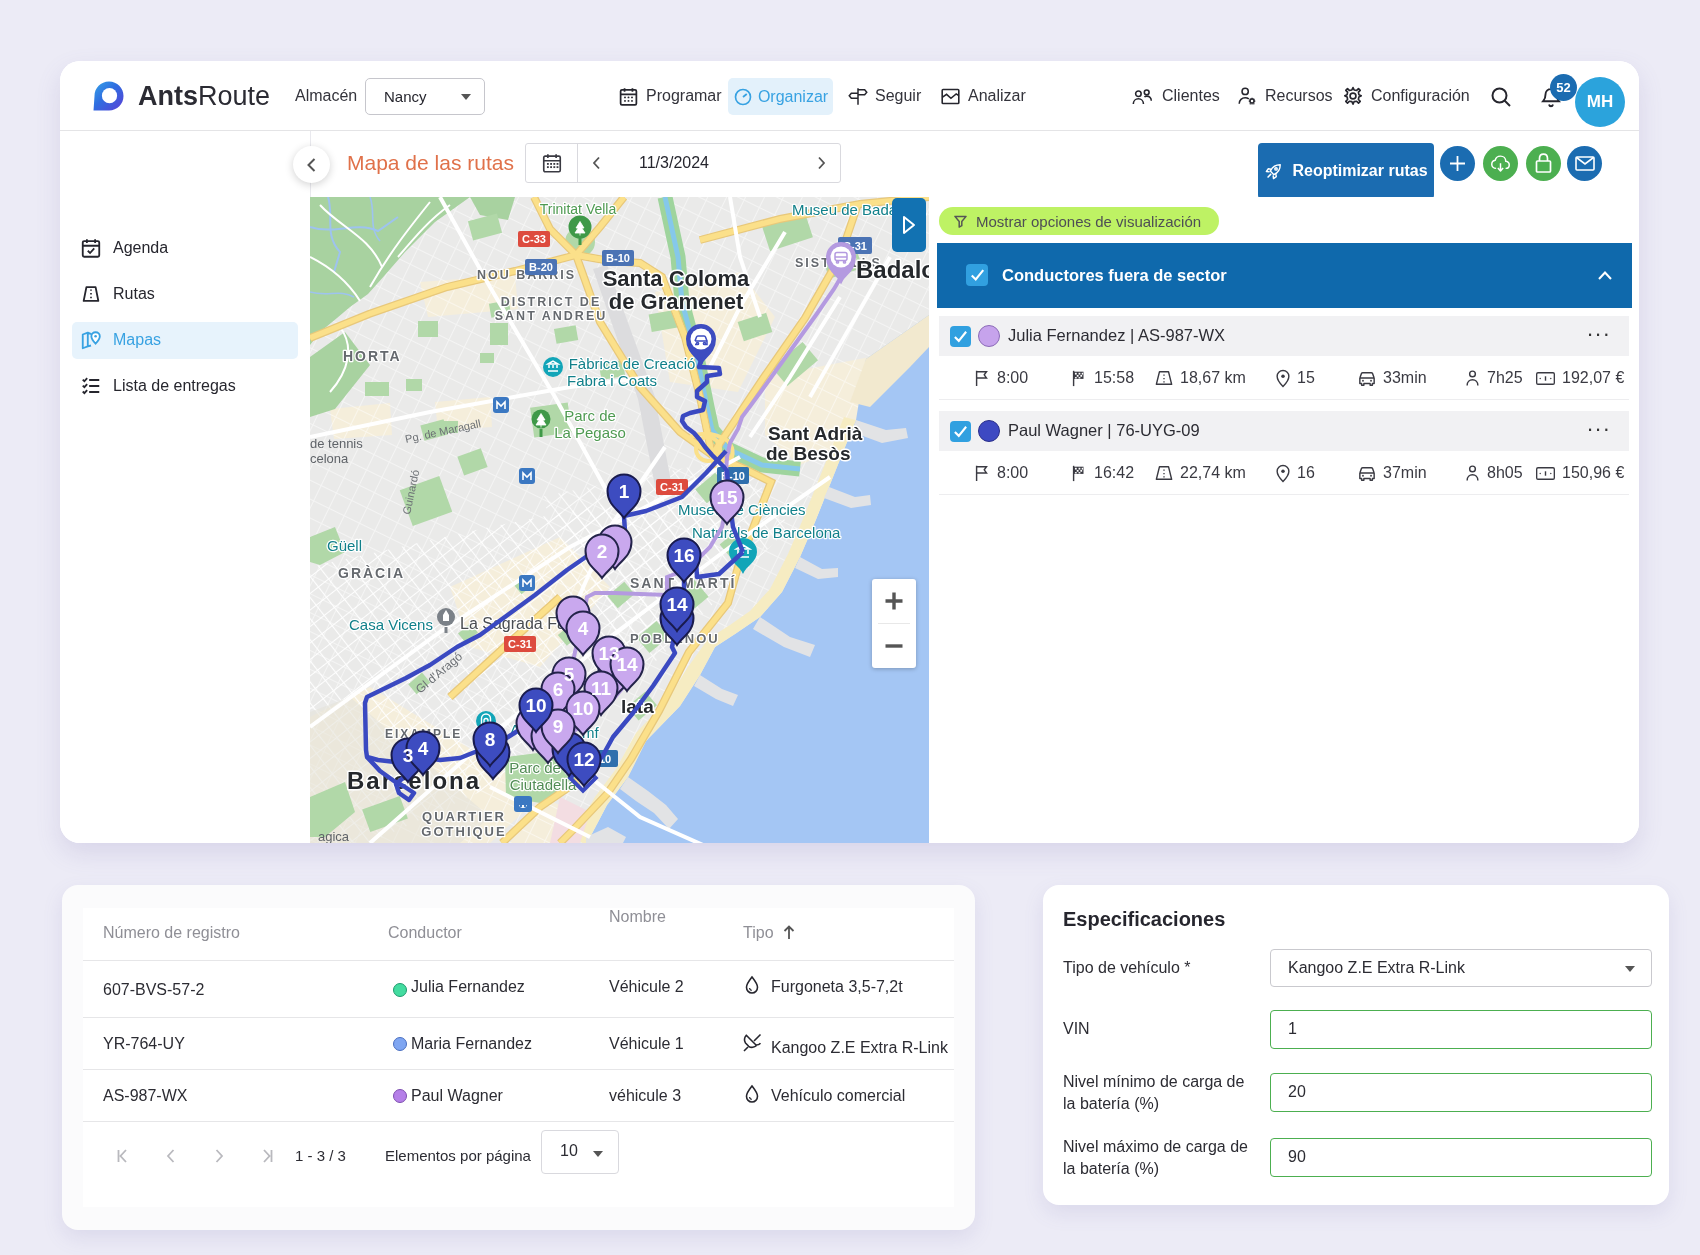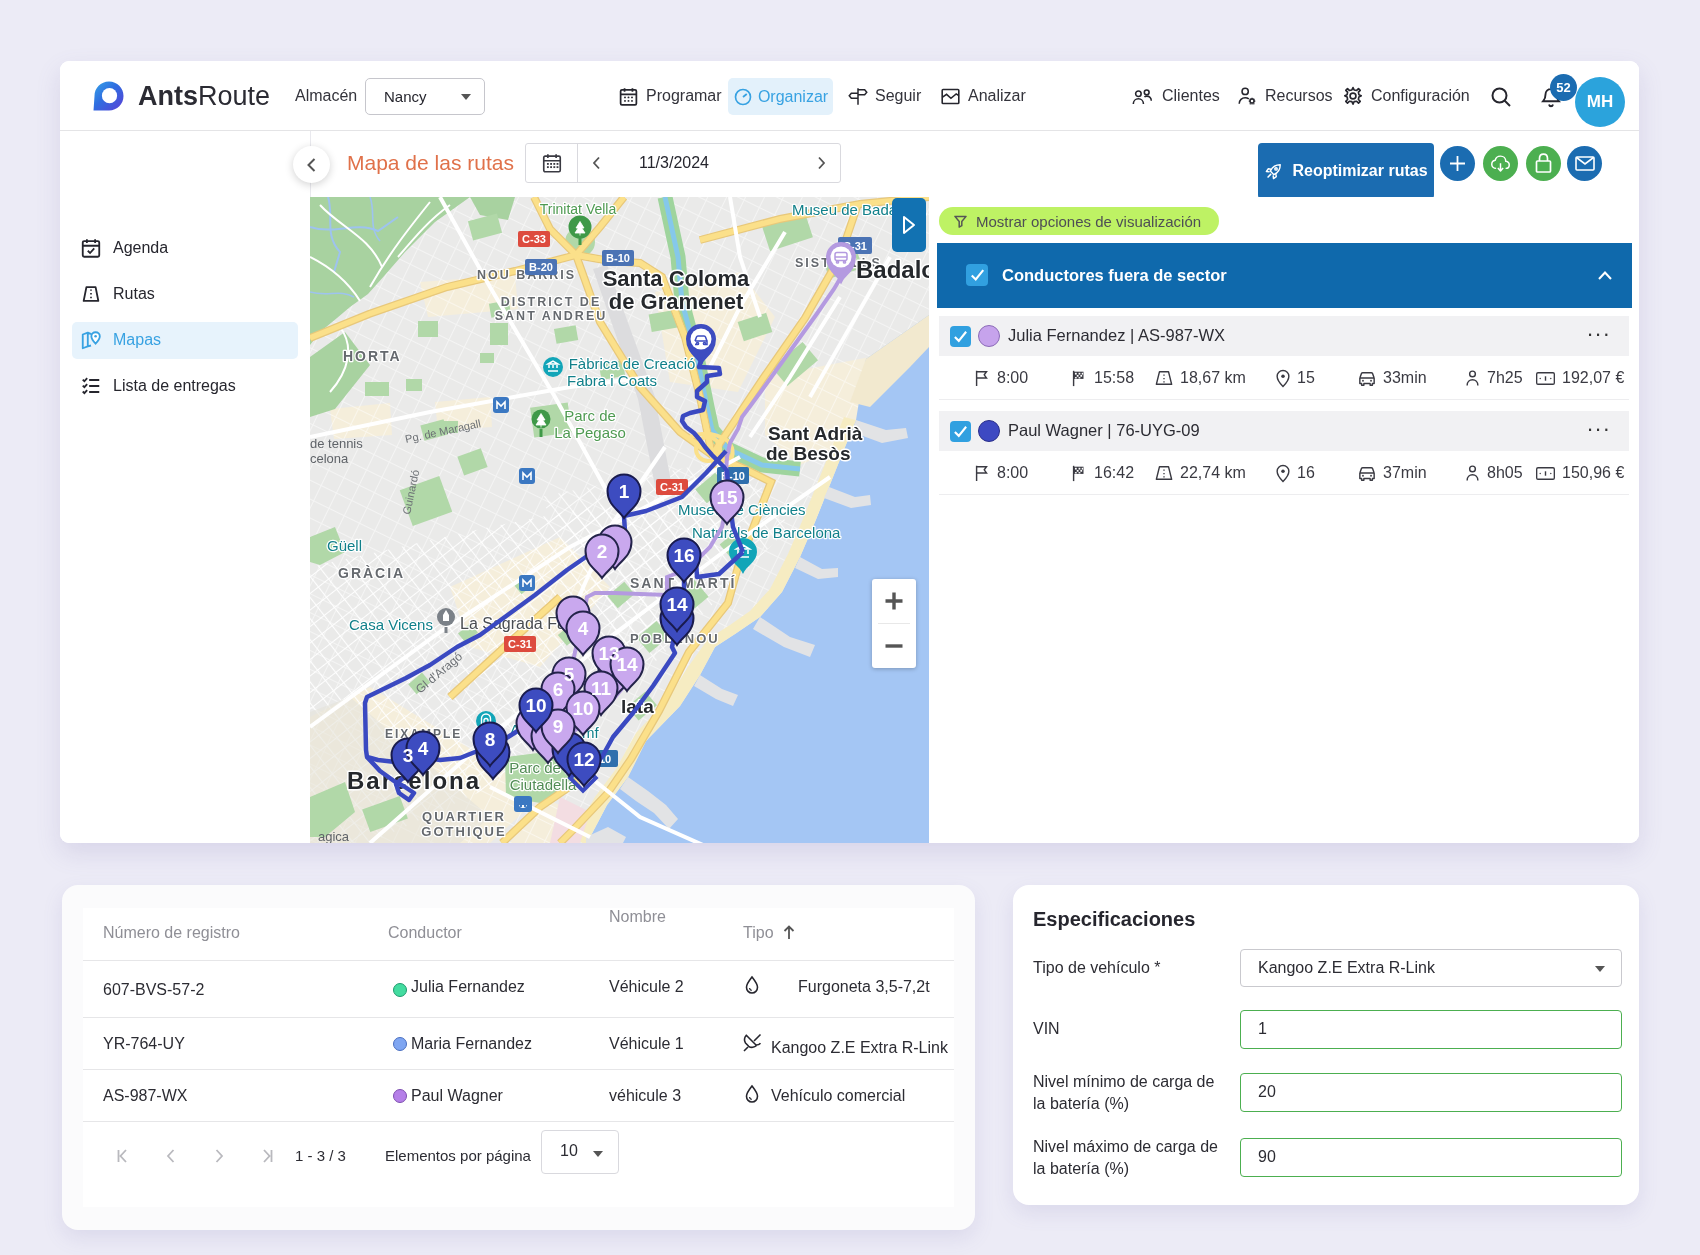--- a/index.html
+++ b/index.html
@@ -1,19 +1,19 @@
 <!DOCTYPE html>
 <html><head>
 <meta charset="utf-8">
 <style>
   * { margin:0; padding:0; box-sizing:border-box; }
   html,body { width:1700px; height:1255px; overflow:hidden; }
   body { background:#ecebf6; font-family:"Liberation Sans", sans-serif; position:relative; }
   .abs { position:absolute; }
-  .main-card { left:60px; top:61px; width:1579px; height:782px; background:#fff; border-radius:9px; box-shadow:0 10px 24px rgba(110,100,170,0.16); overflow:hidden; }
+  .main-card { left:60px; top:61px; width:1579px; height:782px; background:#fff; border-radius:20px; box-shadow:0 10px 24px rgba(110,100,170,0.16); overflow:hidden; }
   .navbar { position:absolute; left:0; top:0; width:100%; height:70px; border-bottom:1px solid #e4e4e6; background:#fff; z-index:5; }
   .navitem { position:absolute; top:0; height:70px; display:flex; align-items:center; gap:7px; color:#33333b; font-size:16px; font-weight:500; }
   .toolbar-heading { color:#e0714a; font-size:21px; font-weight:500; }
   .leftnav-item { position:absolute; left:20px; display:flex; align-items:center; gap:11px; color:#26262e; font-size:16px; font-weight:500; height:36px; }
   .bottom-card { background:#fbfbfc; border-radius:16px; box-shadow:0 8px 20px rgba(110,100,170,0.13); }
   .stat { position:absolute; top:0; height:44px; white-space:nowrap; display:flex; align-items:center; gap:6px; }
   .stat span { font-size:16px; color:#3a3a42; }
   .th { position:absolute; top:0; font-size:16px; color:#8f8f96; }
   .td { position:absolute; font-size:16px; color:#2c2c33; }
 </style>
@@ -795,21 +795,21 @@
 
     <div class="abs" style="left:0;top:53px;width:871px;height:57px;border-bottom:1px solid #e6e6e8;">
       <span class="td" style="left:20px;top:20px;">607-BVS-57-2</span>
       <div class="abs" style="left:310px;top:22px;width:14px;height:14px;border-radius:50%;background:#43dca0;border:1.5px solid #1f9b6e;"></div>
       <span class="td" style="left:328px;top:17px;">Julia Fernandez</span>
       <span class="td" style="left:526px;top:17px;">Véhicule 2</span>
       <svg class="abs" style="left:660px;top:13px;" width="18" height="24" viewBox="0 0 18 24" fill="none" stroke="#26262e" stroke-width="1.6">
           <path d="M9 3 c2.8 3.6 5.5 6.8 5.5 10.2 0 3.3-2.4 5.8-5.5 5.8 s-5.5-2.5-5.5-5.8 C3.5 9.8 6.2 6.6 9 3 Z"></path>
           <path d="M6.5 14 c0.2 1.4 1 2.3 2.2 2.5" stroke-width="1.3"></path>
         </svg>
-      <span class="td" style="left:715px;top:17px;">Furgoneta 3,5-7,2t</span>
+      <span class="td" style="left:688px;top:17px;">Furgoneta 3,5-7,2t</span>
     </div>
     <div class="abs" style="left:0;top:110px;width:871px;height:52px;border-bottom:1px solid #e6e6e8;">
       <span class="td" style="left:20px;top:17px;">YR-764-UY</span>
       <div class="abs" style="left:310px;top:19px;width:14px;height:14px;border-radius:50%;background:#7fa6f2;border:1.5px solid #4a6fc0;"></div>
       <span class="td" style="left:328px;top:17px;">Maria Fernandez</span>
       <span class="td" style="left:526px;top:17px;">Véhicule 1</span>
       <svg class="abs" style="left:658px;top:14px;" width="22" height="22" viewBox="0 0 22 22" fill="none" stroke="#26262e" stroke-width="1.6">
           <path d="M13 9 L19.5 2.5 M15 13 c2 0 3.5-0.6 4.5-1.8 M3 19 l4-4 M8.5 6.5 l7 7 c-2 2-5.5 2.5-7.8 0.8 L4.5 11 c-1.7-2.3-1.2-5.8 0.8-7.8 Z" stroke-linejoin="round"></path>
         </svg>
       <span class="td" style="left:688px;top:21px;">Kangoo Z.E Extra R-Link</span>
@@ -844,21 +844,21 @@
       <div class="abs" style="left:458px;top:8px;width:78px;height:44px;border:1px solid #d9d9de;border-radius:4px;">
         <span class="td" style="left:18px;top:11px;">10</span>
         <svg class="abs" style="right:14px;top:19px;" width="12" height="8">
             <path d="M1 1 L6 7 L11 1 Z" fill="#555"></path>
           </svg>
       </div>
     </div>
   </div>
 </div>
 
-<div class="abs bottom-card" style="left:1013px;top:885px;width:626px;height:320px;background:#fff;">
+<div class="abs bottom-card" style="left:1043px;top:885px;width:626px;height:320px;background:#fff;">
   <span class="abs" style="left:20px;top:23px;font-size:20px;font-weight:700;color:#26262e;">Especificaciones</span>
   <span class="abs td" style="left:20px;top:74px;">Tipo de vehículo *</span>
   <div class="abs" style="left:227px;top:64px;width:382px;height:38px;border:1px solid #c9c9ce;border-radius:4px;">
     <span class="abs td" style="left:17px;top:9px;">Kangoo Z.E Extra R-Link</span>
     <svg class="abs" style="right:15px;top:15px;" width="12" height="8">
         <path d="M1 1 L6 7 L11 1 Z" fill="#555"></path>
       </svg>
   </div>
   <span class="abs td" style="left:20px;top:135px;">VIN</span>
   <div class="abs" style="left:227px;top:125px;width:382px;height:39px;border:1.5px solid #4caf50;border-radius:4px;">

